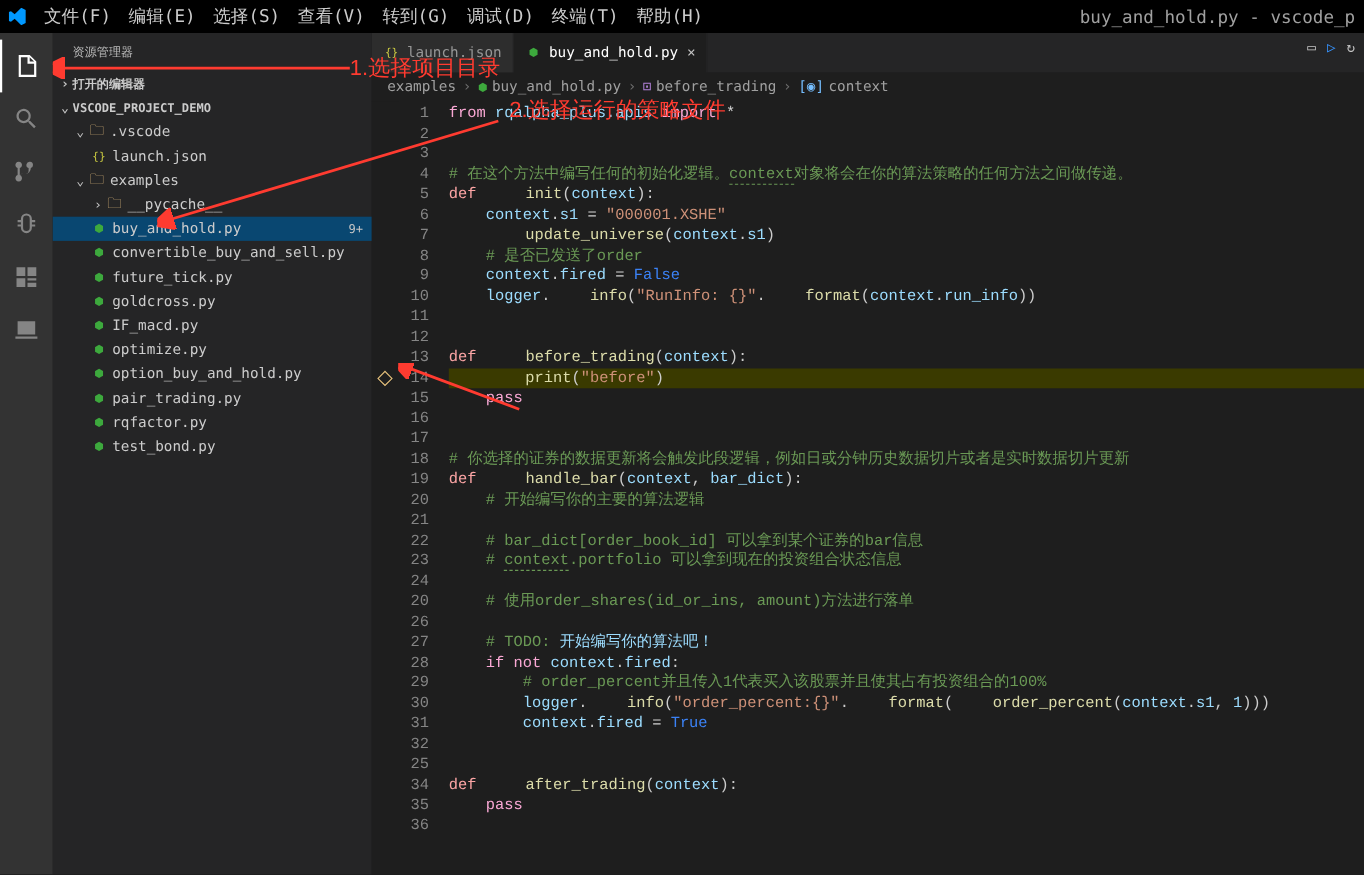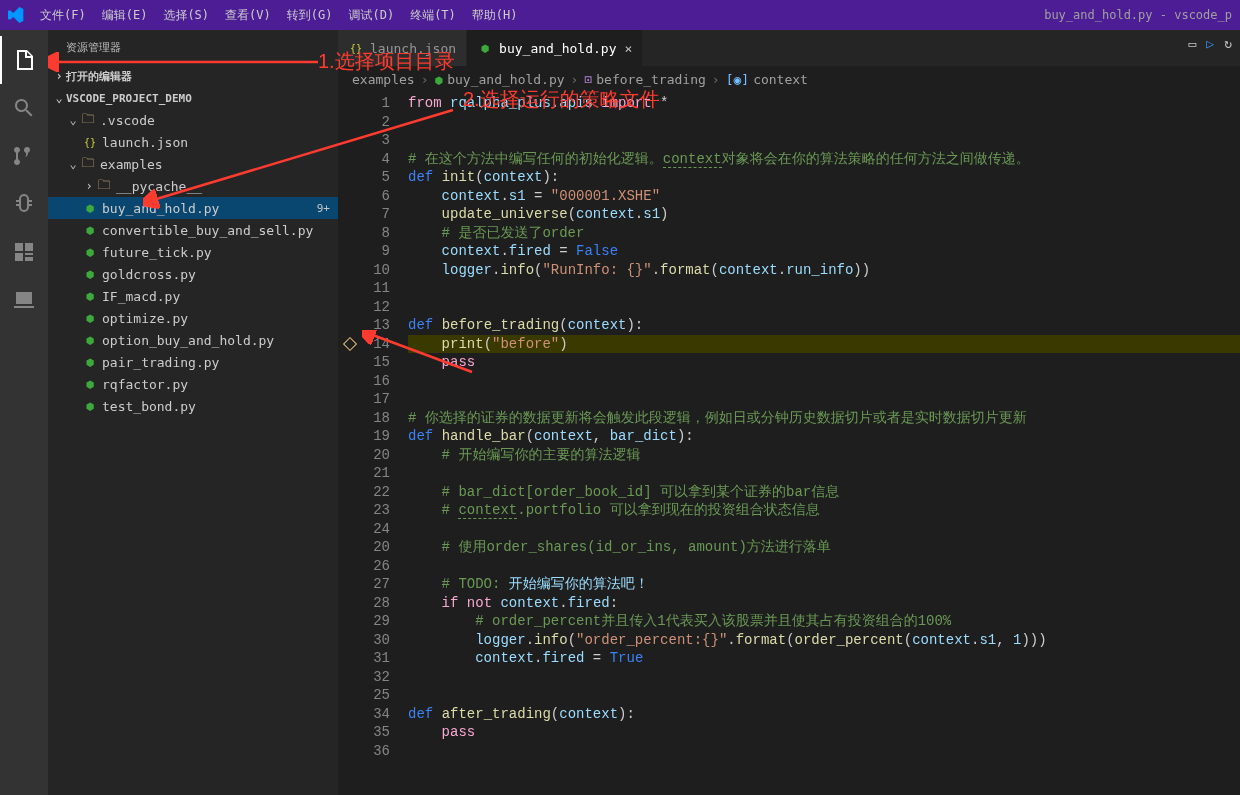--- a/index.html
+++ b/index.html
@@ -8,25 +8,25 @@
   background: #1e1e1e;
   color: #cccccc;
   font-size: 13px;
   width: 1240px;
   height: 795px;
   overflow: hidden;
   position: relative;
 }
 .titlebar {
   height: 30px;
-  background: #4c1d95;
+  background: #000000;
   display: flex;
   align-items: center;
   color: #cccccc;
-  font-size: 12px;
+  font-size: 16px;
   position: relative;
 }
 .titlebar .vscode-icon { width:16px;height:16px;margin:0 8px;display:inline-flex;align-items:center;justify-content:center;}
 .titlebar .menu { display:flex; }
 .titlebar .menu-item { padding:0 8px; cursor:default; line-height:30px;}
 .titlebar .win-title { position:absolute; right:8px; color:#a0a0a0; }
 .main { display:flex; height:calc(795px - 30px); }
 .activitybar {
   width:48px; background:#333333; display:flex; flex-direction:column; align-items:center; padding-top:6px;
 }
@@ -62,27 +62,27 @@
 .code-area { flex:1; display:flex; font-family:Consolas,"Courier New",monospace; font-size:14px; line-height:18.5px; overflow:hidden;}
 .glyphs { width:24px; background:#1e1e1e; padding-top:2px;}
 .glyph-row { height:18.5px; display:flex; align-items:center; justify-content:center;}
 .breakpoint-hint { width:10px;height:10px;border:1px solid #e5c07b;transform:rotate(45deg);}
 .gutter { width:42px; text-align:right; color:#858585; padding-right:14px; padding-top:2px;}
 .gutter div { height:18.5px; }
 .code { flex:1; padding-top:2px; white-space:pre; padding-left:4px;}
 .code .line { height:18.5px; }
 .line.hl14 { background:#3a3a00; }
 .kw { color:#f9a8d4; }
-.fn { color:#dcdcaa; }
+.fn { color:#dcdcaa;margin-left:36px; }
 .param { color:#9cdcfe; }
 .str { color:#ce9178; }
 .cmt { color:#6a9955; }
 .op { color:#d4d4d4; }
 .bool { color:#3b82f6; }
-.def { color:#3b82f6;margin-top:36px; }
+.def { color:#fca5a5;margin-top:36px; }
 .squiggle { border-bottom:1px dashed #6a9955;}
 .annotations { position:absolute; top:0; left:0; right:0; bottom:0; pointer-events:none;}
 .anno-text { color:#ff3b30; font-family:"Microsoft YaHei",sans-serif; font-size:20px; font-weight:normal;}
 .arrow { position:absolute; stroke:#ff3b30; fill:#ff3b30; }
 </style>
 </head>
 <body>
 
 <div class="titlebar">
   <span class="vscode-icon">

